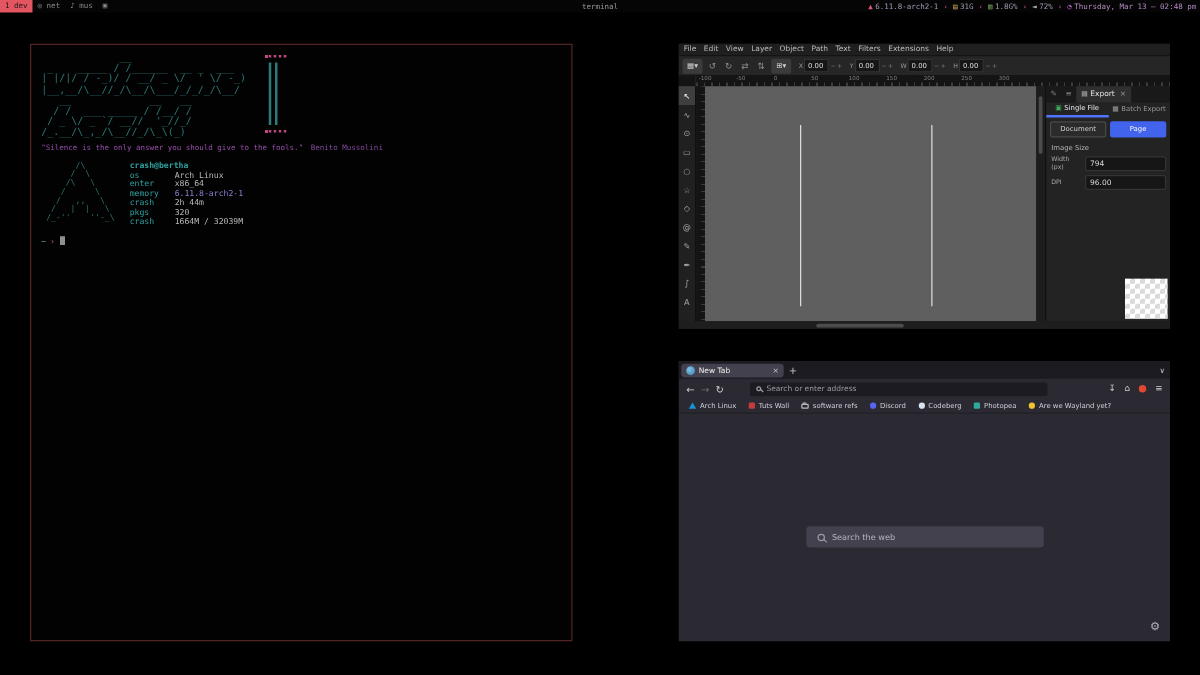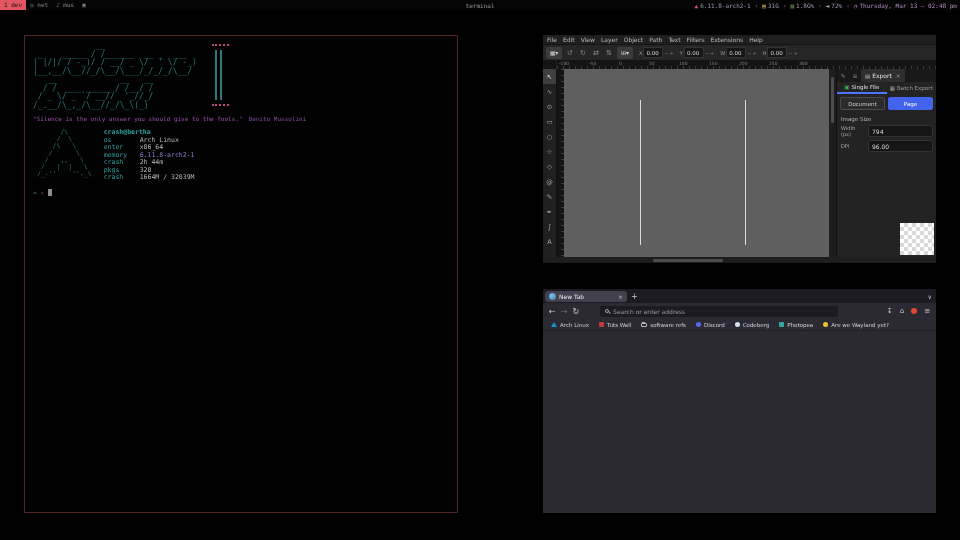--- a/index.html
+++ b/index.html
@@ -414,13 +414,20 @@
       </div>
       <div class="bm">
         <span class="bi square" style="background: rgb(48, 168, 158);"></span>
         <span>Photopea</span>
       </div>
       <div class="bm">
         <span class="bi circle" style="background: rgb(242, 194, 48);"></span>
         <span>Are we Wayland yet?</span>
       </div>
     </div>
+  <div id="content">
+    <div id="websearch">
+      <span class="mag"></span>
+      <span class="ph">Search the web</span>
+    </div>
+    <span id="gear">⚙</span>
+  </div>
 </div>
 
 </body></html>

